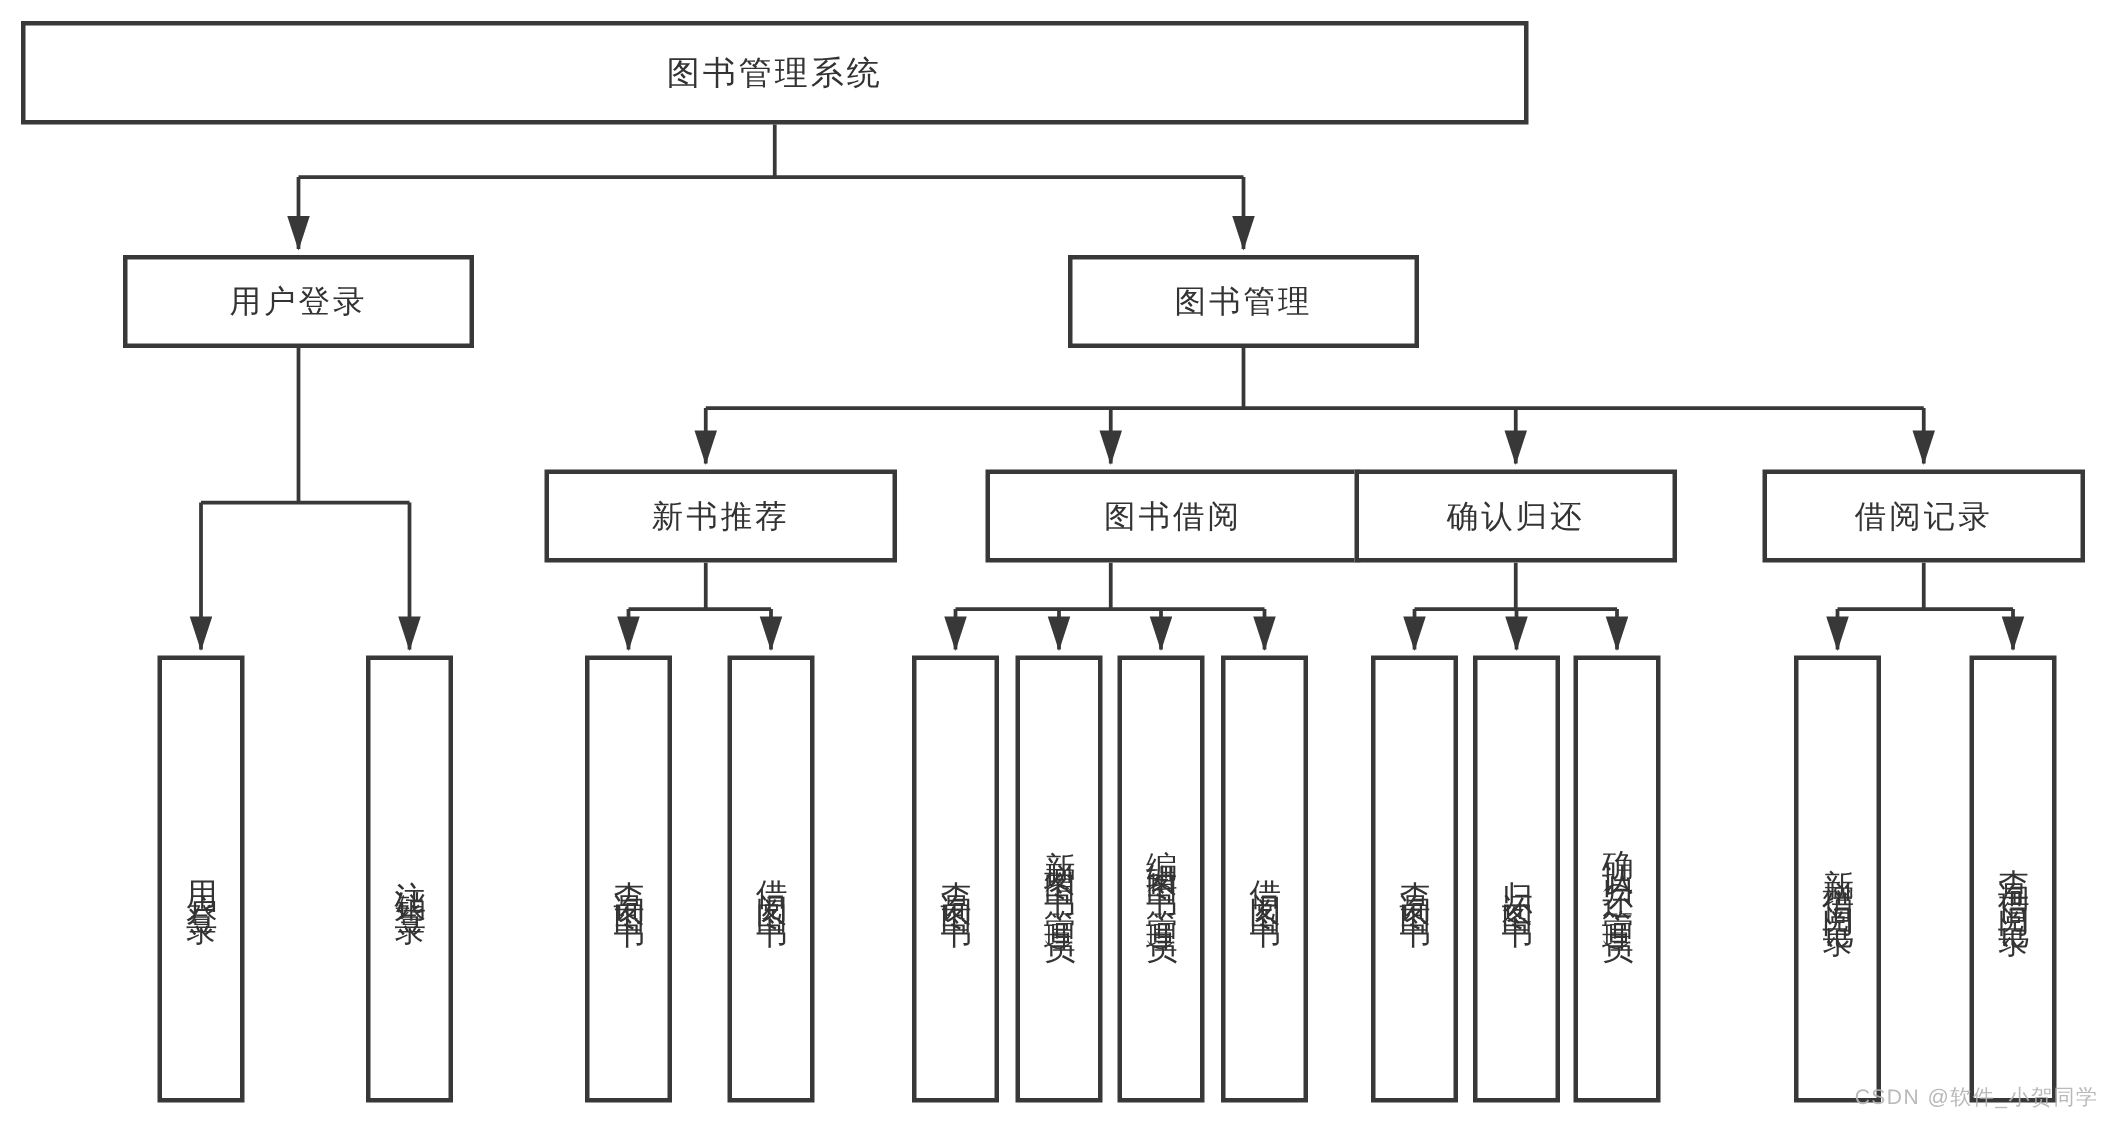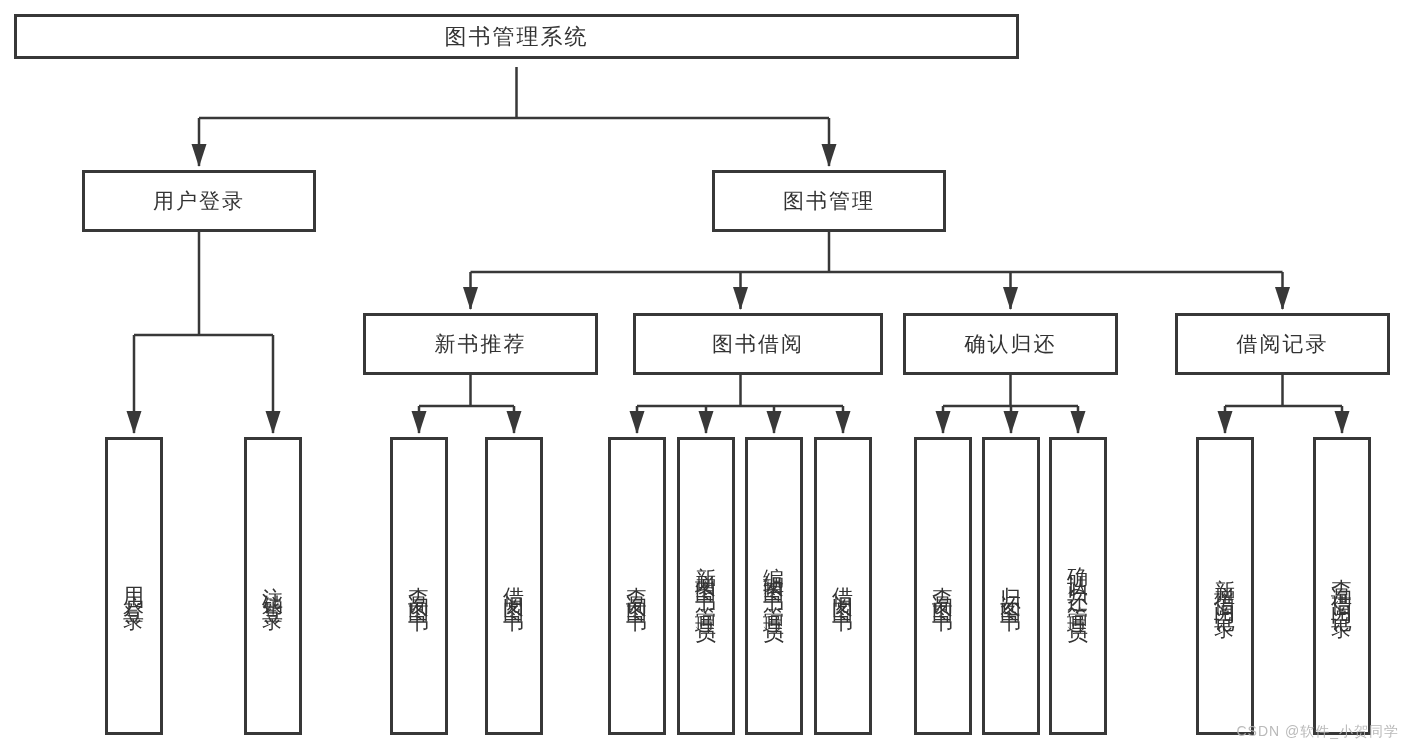--- a/index.html
+++ b/index.html
@@ -91,27 +91,27 @@
     <path d="M1010.5 375 V406 M943 406 H1078 M943 406 V433 M1011 406 V433 M1078 406 V433"></path>
     <polygon points="943,434 935.5,411 950.5,411"></polygon>
     <polygon points="1011,434 1003.5,411 1018.5,411"></polygon>
     <polygon points="1078,434 1070.5,411 1085.5,411"></polygon>
 
     <path d="M1282.5 375 V406 M1225 406 H1342 M1225 406 V433 M1342 406 V433"></path>
     <polygon points="1225,434 1217.5,411 1232.5,411"></polygon>
     <polygon points="1342,434 1334.5,411 1349.5,411"></polygon>
   </svg>
 
-  <div class="node root" style="left:14px;top:14px;width:1005px;height:45px;">图书管理系统</div>
+  <div class="node root" style="left:14px;top:14px;width:1005px;height:69px;">图书管理系统</div>
 
   <div class="node" style="left:82px;top:170px;width:234px;height:62px;">用户登录</div>
   <div class="node" style="left:712px;top:170px;width:234px;height:62px;text-align:right;">图书管理</div>
 
   <div class="node" style="left:363px;top:313px;width:235px;height:62px;">新书推荐</div>
-  <div class="node" style="left:633px;top:313px;width:250px;height:62px;">图书借阅</div>
+  <div class="node" style="left:657px;top:313px;width:250px;height:62px;">图书借阅</div>
   <div class="node" style="left:903px;top:313px;width:215px;height:62px;">确认归还</div>
   <div class="node" style="left:1175px;top:313px;width:215px;height:62px;">借阅记录</div>
 
   <div class="leaf" style="left:105px;top:437px;width:58px;height:298px;">
     <span>用户登录</span>
   </div>
   <div class="leaf" style="left:244px;top:437px;width:58px;height:298px;">
     <span>注销登录</span>
   </div>
 

